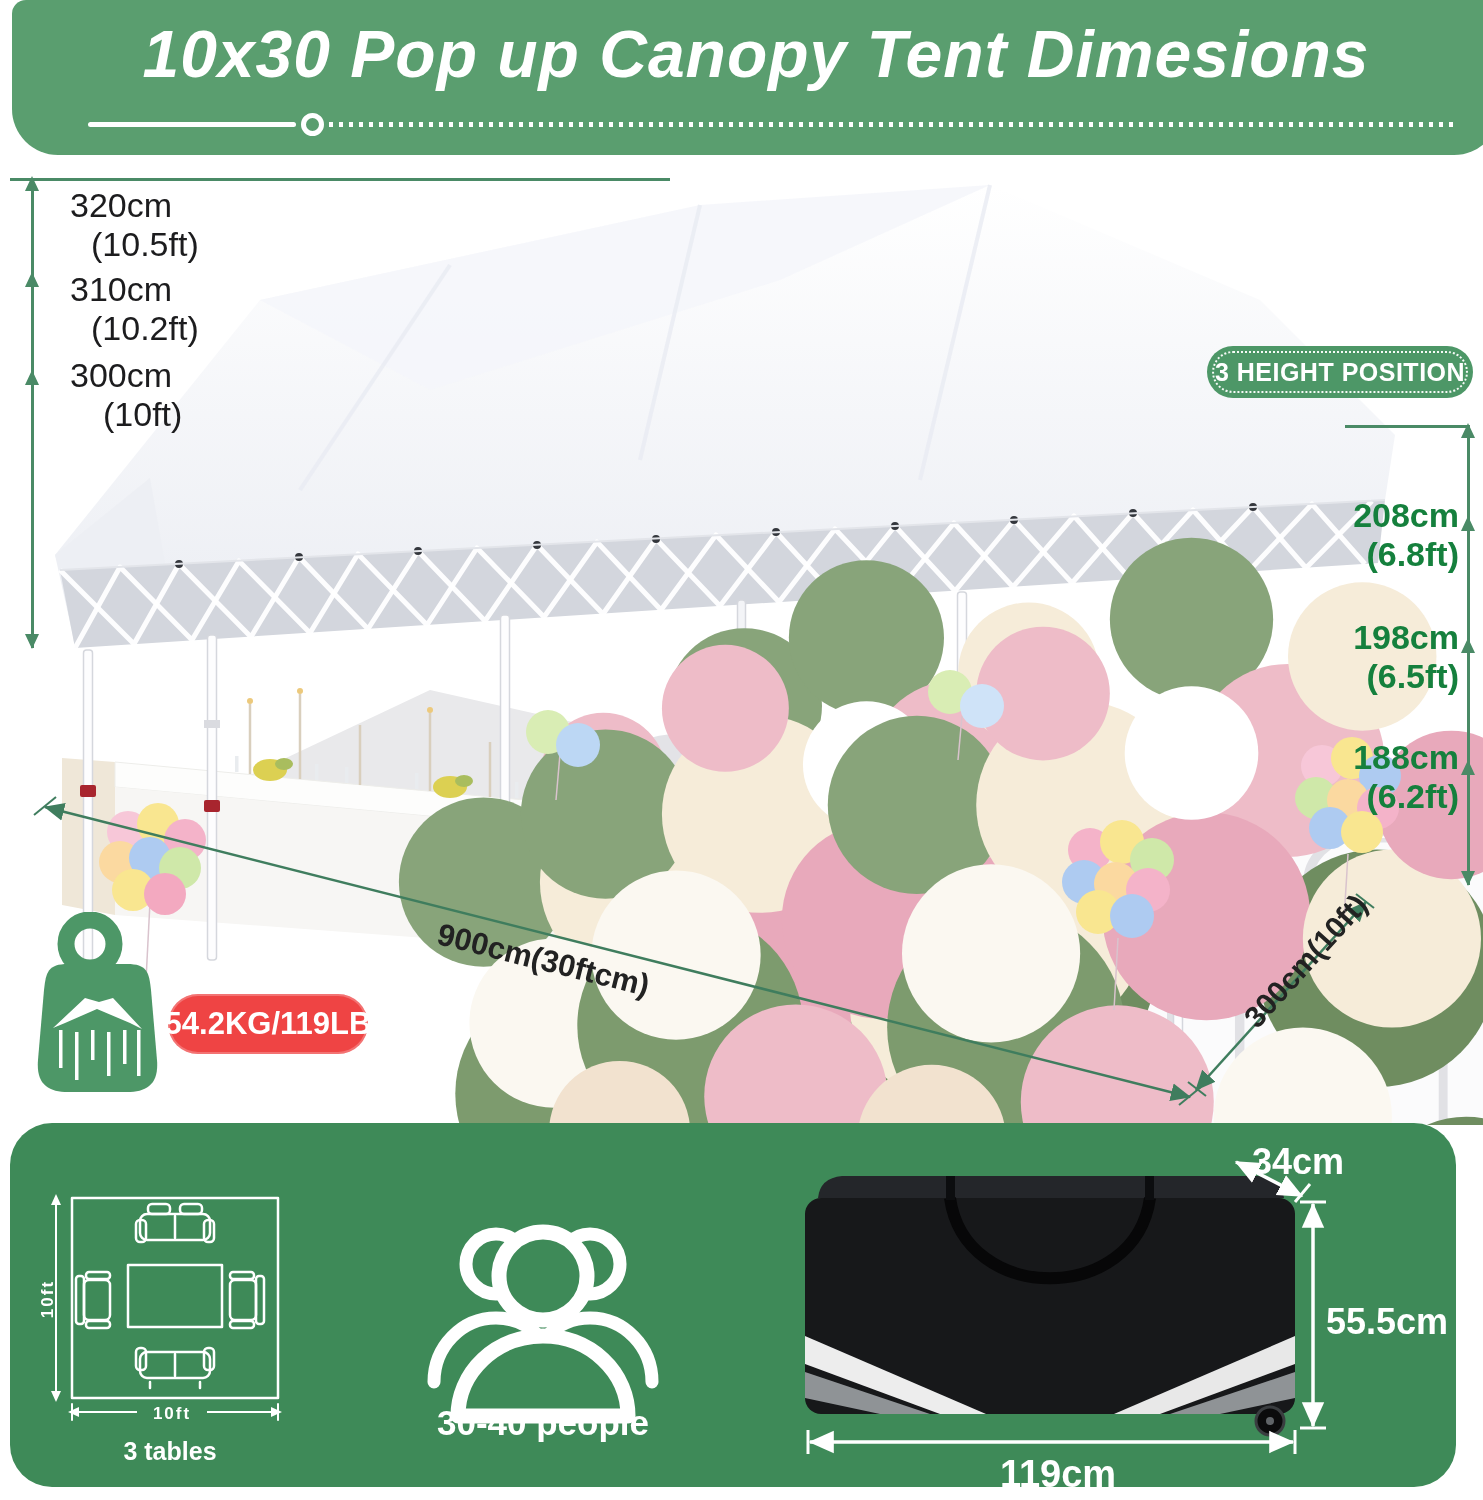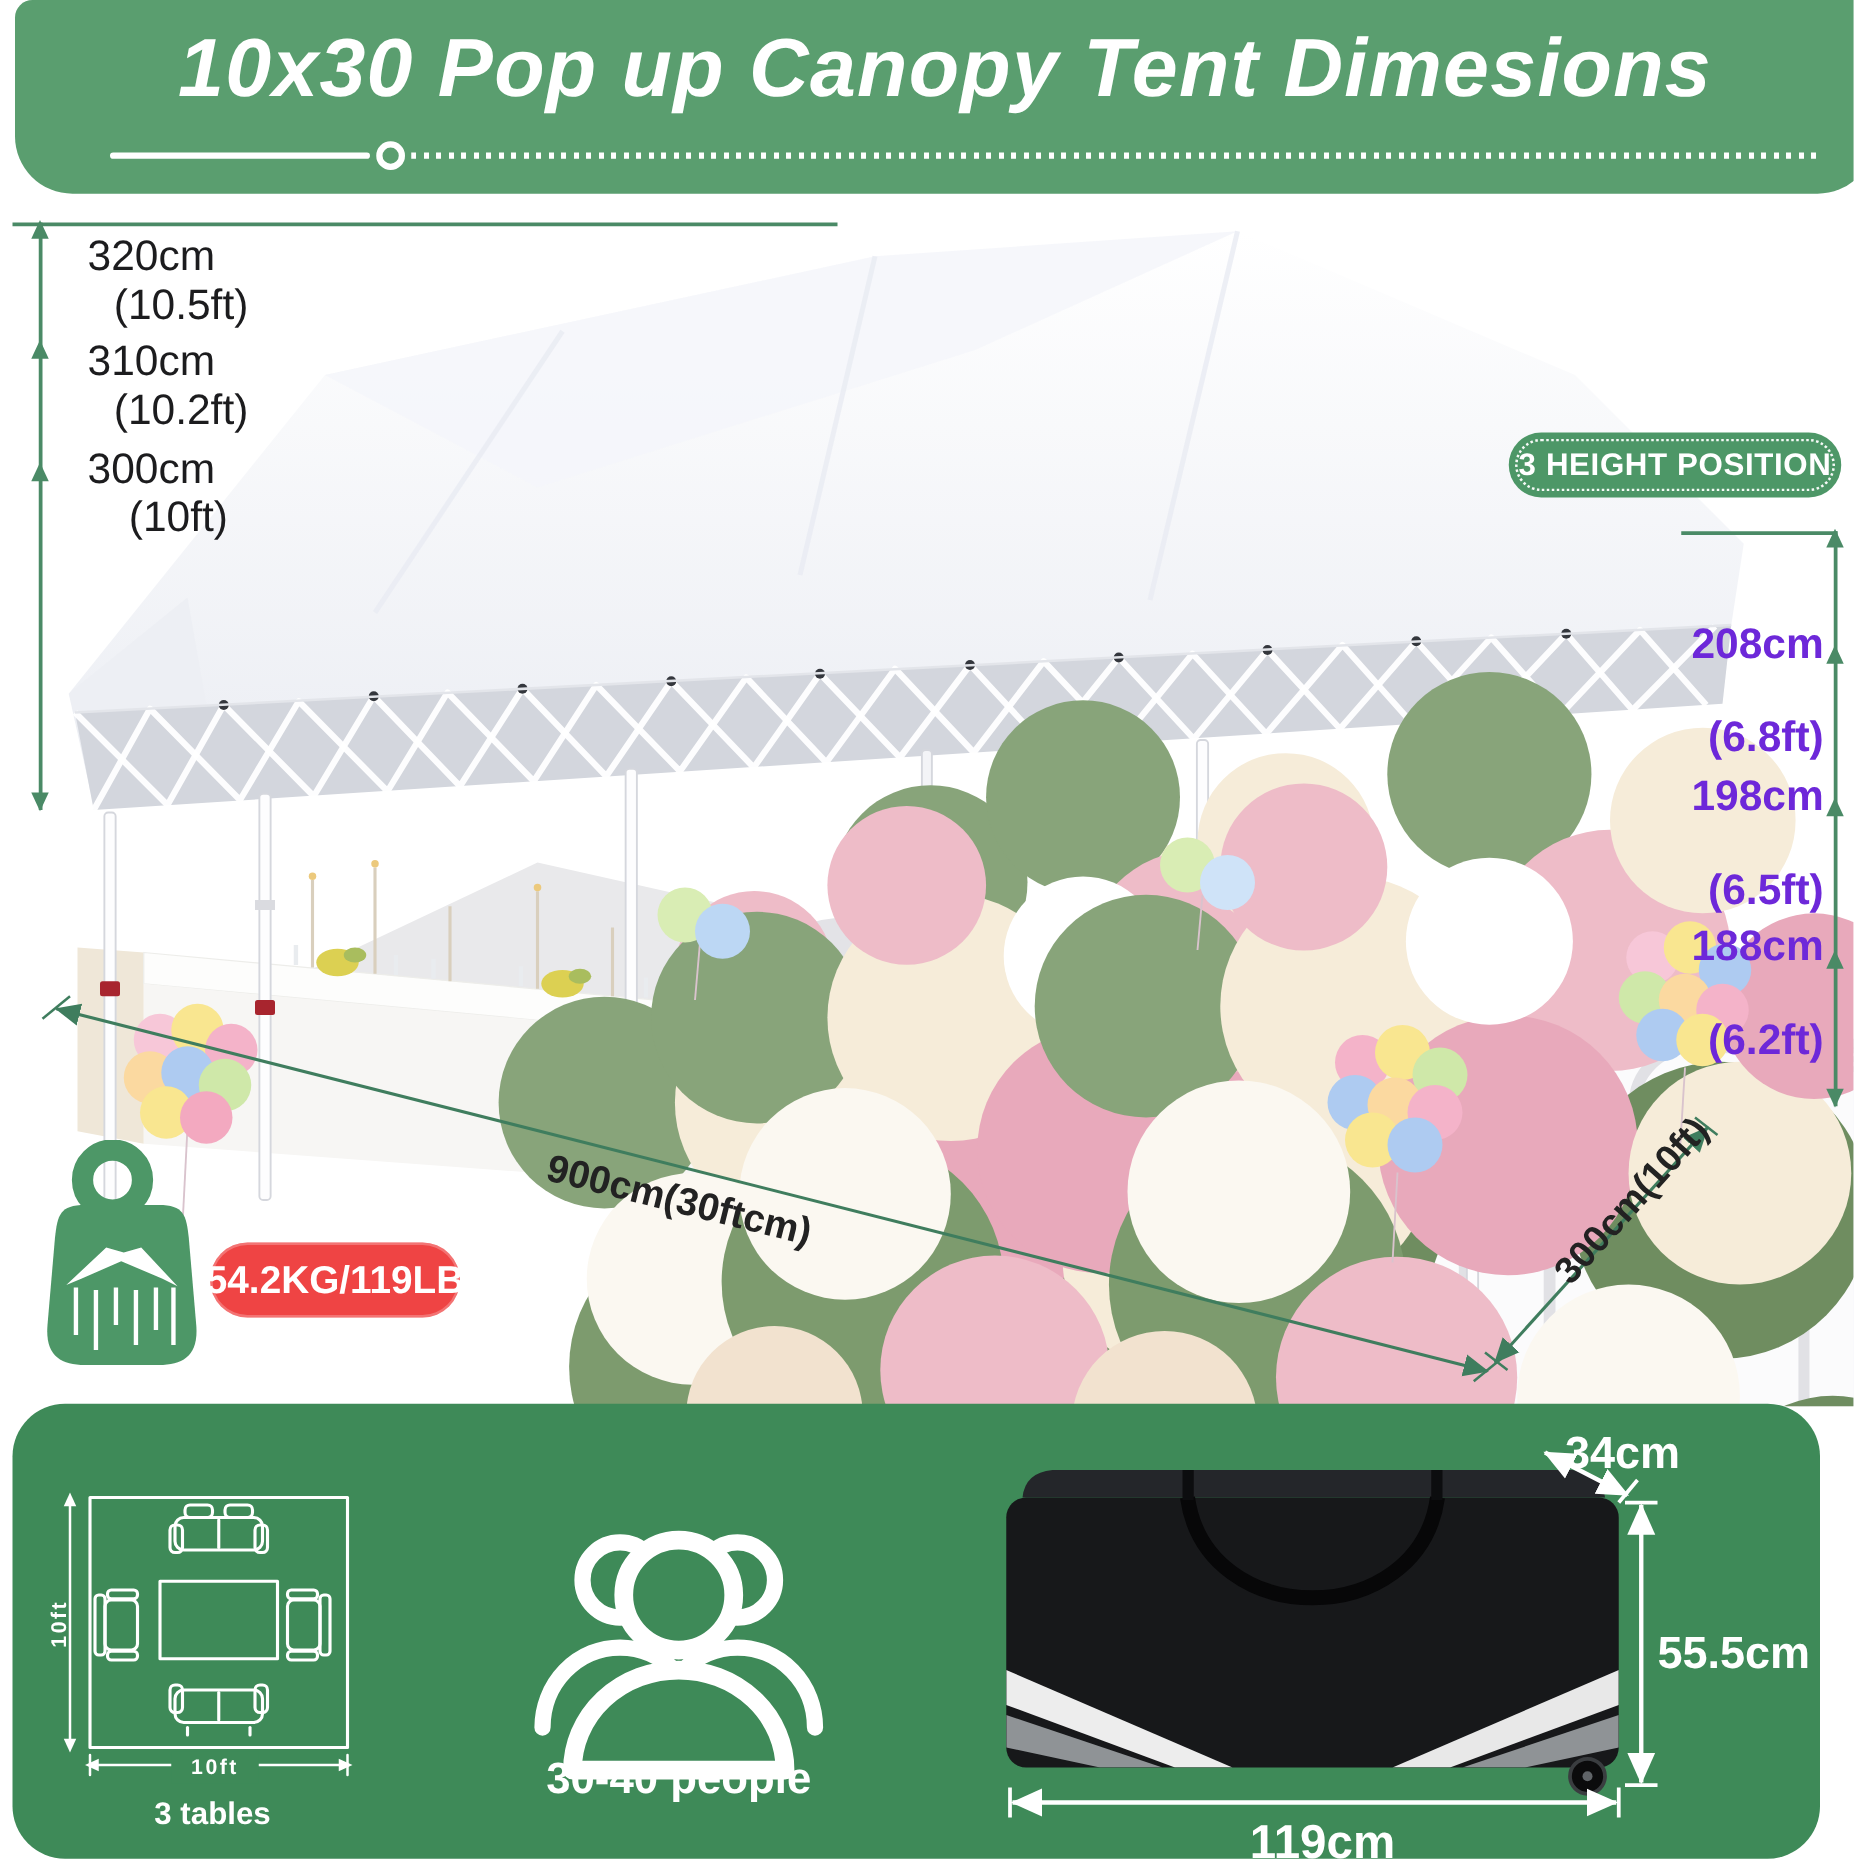--- a/index.html
+++ b/index.html
@@ -14,22 +14,22 @@
   .seg-solid{width:208px;height:5px;background:#fff;border-radius:3px;}
   .seg-circle{width:13px;height:13px;border:5px solid #fff;border-radius:50%;margin:0 5px;background:transparent;}
   .seg-dots{flex:1;height:5px;background:repeating-linear-gradient(90deg,#fff 0 4px,transparent 4px 10px);}
   
   .gline{position:absolute;background:#4a8a66;}
   .tri-up{position:absolute;width:0;height:0;border-left:7px solid transparent;border-right:7px solid transparent;border-bottom:15px solid #4a8a66;}
   .tri-down{position:absolute;width:0;height:0;border-left:7px solid transparent;border-right:7px solid transparent;border-top:15px solid #4a8a66;}
   .dimL{position:absolute;left:70px;color:#1c1c1e;font-weight:normal;font-size:34px;line-height:39px;}
   .dimL .unit{display:block;margin-left:21px;}
   .dimL.indent .unit{text-indent:12px;}
-  .dimR{position:absolute;right:24px;color:#6d28d9;font-weight:bold;font-size:34px;line-height:39px;text-align:right;}
-  .dimR .unit{display:block;margin-top:36px;}
+  .dimR{position:absolute;right:24px;color:#15803d;font-weight:bold;font-size:34px;line-height:39px;text-align:right;}
+  .dimR .unit{display:block;}
   
   .pos-badge{position:absolute;left:1207px;top:346px;width:266px;height:52px;background:#4d9767;
              border-radius:28px;display:flex;align-items:center;justify-content:center;}
   .pos-badge .inner{border:2px dotted rgba(255,255,255,.95);border-radius:22px;width:252px;height:38px;
              display:flex;align-items:center;justify-content:center;color:#ffffff;font-weight:800;font-size:25px;letter-spacing:.5px;white-space:nowrap;}
   .weight-badge{position:absolute;left:168px;top:994px;width:200px;height:60px;background:#ef4444;border-radius:32px;
              display:flex;align-items:center;justify-content:center;color:#fff;font-weight:bold;
              font-size:31px;box-shadow:inset 0 0 0 2px rgba(255,255,255,.25);}
   
   .lbl-900{position:absolute;left:438px;top:916px;color:#222;font-weight:bold;font-size:31px;

